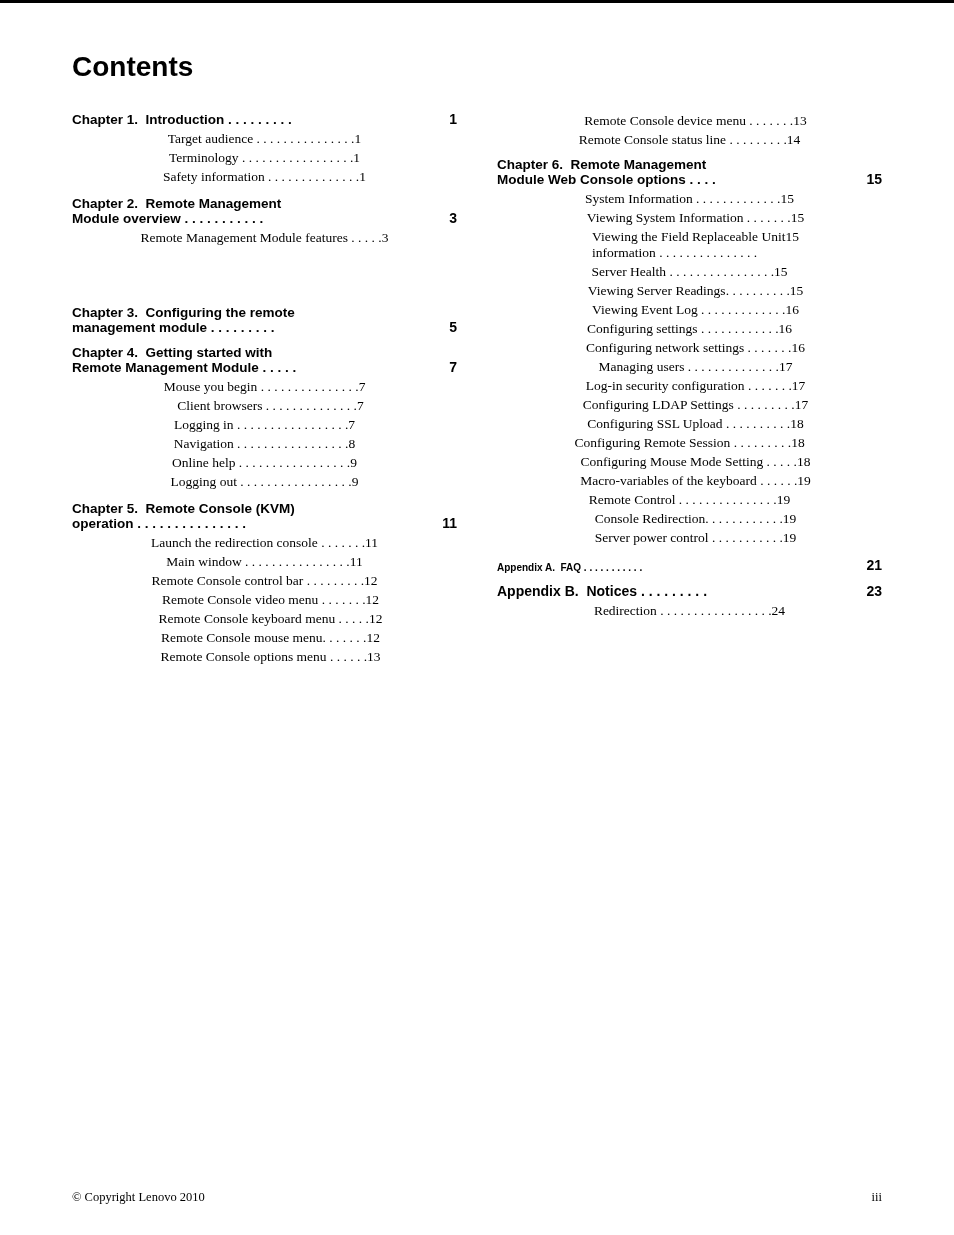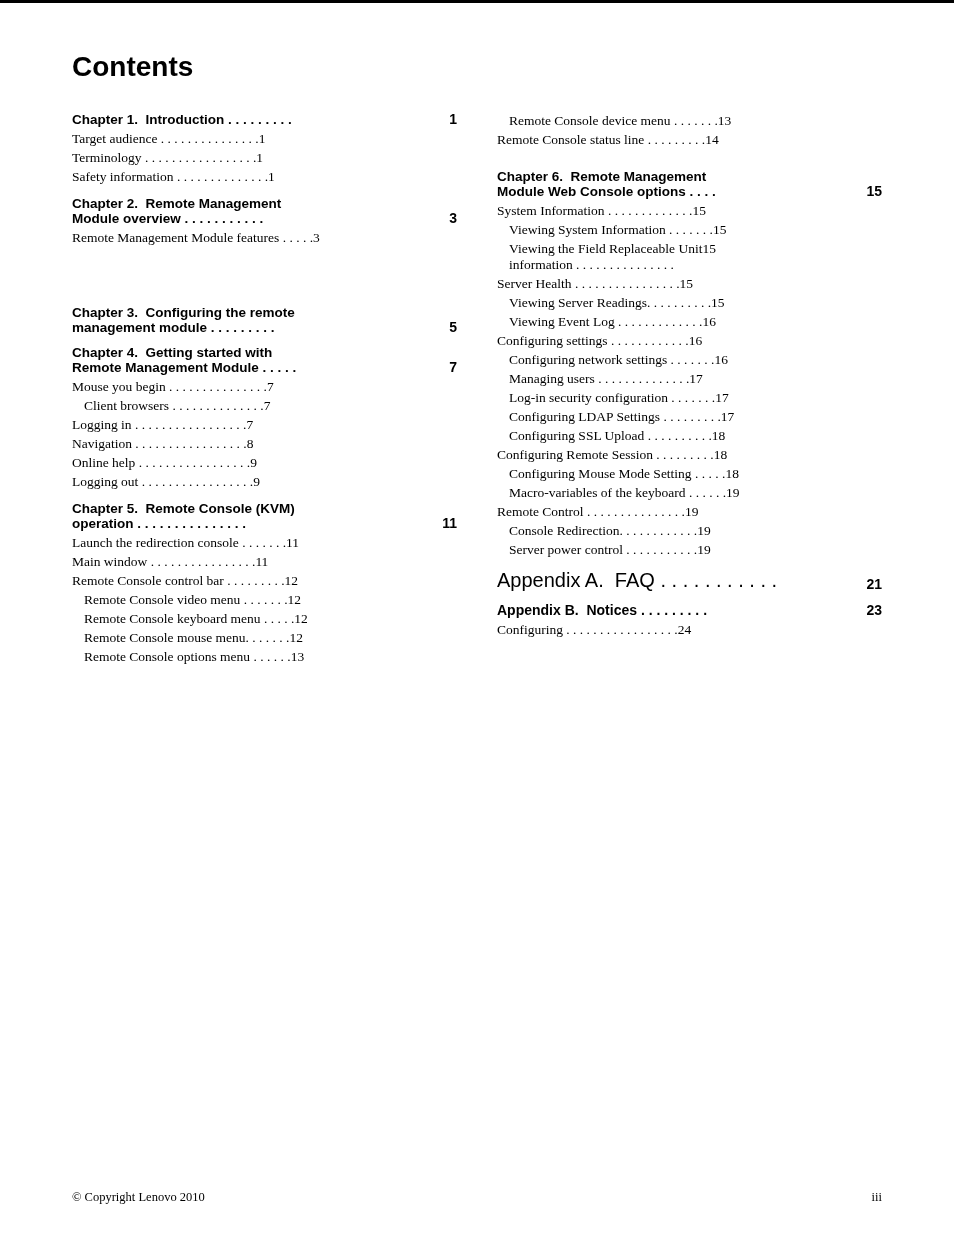--- a/index.html
+++ b/index.html
@@ -42,21 +42,21 @@
       max-width: 88%;
     }
     .chapter-heading-num {
       font-weight: bold;
       font-family: 'Arial', sans-serif;
       white-space: nowrap;
       font-size: 14px;
     }
     .toc-entry {
       display: flex;
-      justify-content: flex-start;
+      justify-content: center;
       align-items: baseline;
       padding: 1.5px 0;
     }
     .toc-entry-indent1 {
       padding-left: 12px;
     }
     .toc-page {
       white-space: nowrap;
       font-size: 13.5px;
     }
@@ -204,21 +204,21 @@
         <span class="toc-entry-text">Remote Console device menu .  . . . . . .</span>
         <span class="toc-page">13</span>
       </div>
       <div class="toc-entry">
         <span class="toc-entry-text">Remote Console status line   . . . . . . . . .</span>
         <span class="toc-page">14</span>
       </div>
 
       <div class="toc-section" style="margin-top:8px;">
         <div class="chapter-heading-row">
-          <span class="chapter-heading-text" style="font-weight:bold;font-family:Arial,sans-serif;font-size:13.5px;margin-top:12px;">Chapter 6.&nbsp; Remote Management<br>Module Web Console options  . . . .</span>
+          <span class="chapter-heading-text" style="font-weight:bold;font-family:Arial,sans-serif;font-size:13.5px;">Chapter 6.&nbsp; Remote Management<br>Module Web Console options  . . . .</span>
           <span class="chapter-heading-num">15</span>
         </div>
         <div class="toc-entry">
           <span class="toc-entry-text">System Information . . . . . . . . . . . . .</span>
           <span class="toc-page">15</span>
         </div>
         <div class="toc-entry toc-entry-indent1">
           <span class="toc-entry-text">Viewing System Information  . . . . . . .</span>
           <span class="toc-page">15</span>
         </div>
@@ -283,32 +283,32 @@
           <span class="toc-page">19</span>
         </div>
         <div class="toc-entry toc-entry-indent1">
           <span class="toc-entry-text">Server power control  . . . . . . . . . . .</span>
           <span class="toc-page">19</span>
         </div>
       </div>
 
       <div class="toc-section" style="margin-top:10px;">
         <div class="chapter-heading-row">
-          <span class="chapter-heading-text" style="font-weight:normal;font-family:Arial,sans-serif;font-size:20px;">Appendix A.&nbsp; FAQ . . . . . . . . . . .</span>
+          <span class="chapter-heading-text" style="font-weight:bold;font-family:Arial,sans-serif;font-size:10px;">Appendix A.&nbsp; FAQ . . . . . . . . . . .</span>
           <span class="chapter-heading-num" style="font-size:14px;text-align:right;">21</span>
         </div>
       </div>
 
       <div class="toc-section" style="margin-top:6px;">
         <div class="chapter-heading-row">
           <span class="chapter-heading-text" style="font-weight:bold;font-family:Arial,sans-serif;font-size:14px;">Appendix B.&nbsp; Notices  . . . . . . . . .</span>
           <span class="chapter-heading-num" style="font-size:14px;margin-left:41px;">23</span>
         </div>
         <div class="toc-entry">
-          <span class="toc-entry-text">Configuring . . . . . . . . . . . . . . . . .</span>
+          <span class="toc-entry-text">Redirection . . . . . . . . . . . . . . . . .</span>
           <span class="toc-page">24</span>
         </div>
       </div>
 
     </div>
   </div>
 </div>
 
 <div class="footer">
   <span>© Copyright Lenovo 2010</span>

